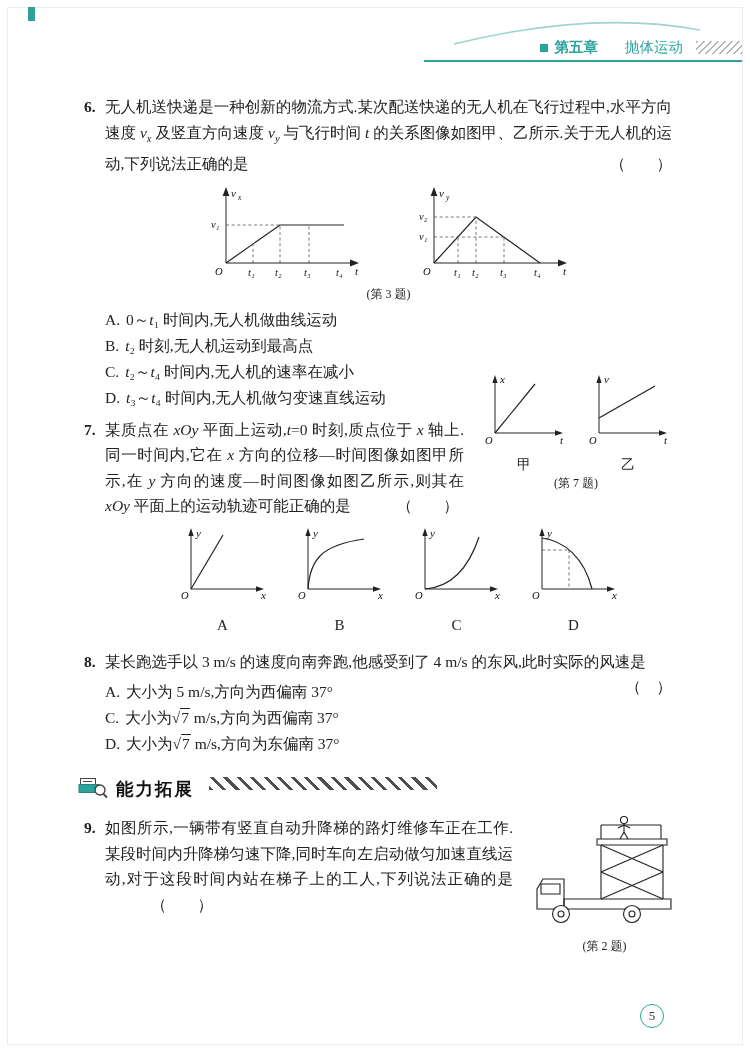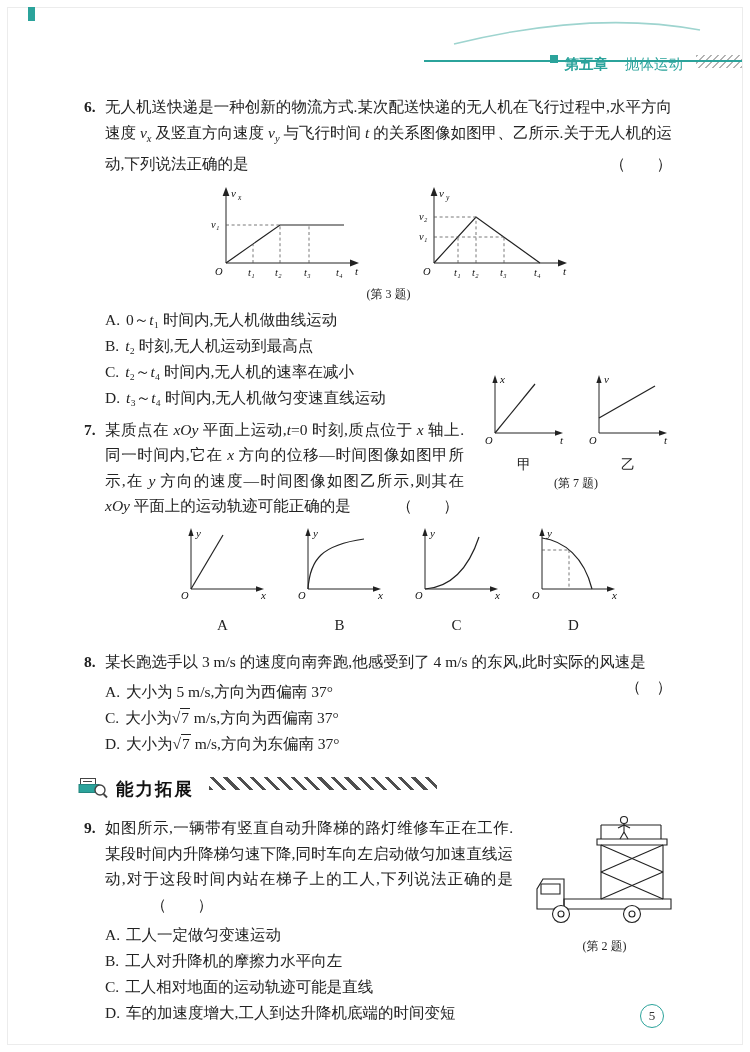--- a/index.html
+++ b/index.html
@@ -6,24 +6,24 @@
   body{
     width:750px;height:1052px;position:relative;background:#ffffff;
     font-family:"Liberation Serif","DejaVu Serif",serif;color:#222;overflow:hidden;
   }
   .frame{position:absolute;inset:7px;border:1px solid #ececec;pointer-events:none}
   .corner-mark{position:absolute;left:28px;top:7px;width:7px;height:14px;background:#2ba39b}
 
   
   .page-header{position:absolute;top:22px;right:8px;width:370px;height:48px}
   .swoosh{position:absolute;top:-4px;right:40px}
-  .header-row{position:absolute;top:33px;right:0;display:flex;}
+  .header-row{position:absolute;top:16px;right:0;display:flex;align-items:center}
   .header-square{width:8px;height:8px;background:#2ba39b;margin-right:7px}
   .chapter{font-family:"Liberation Sans","DejaVu Sans",sans-serif;font-weight:bold;color:#2ba39b;font-size:14.5px}
-  .section-name{font-family:Liberation Mono, monospace;color:#2ba39b;font-size:14.5px;margin-left:17px}
+  .section-name{font-family:Liberation Mono, monospace;color:#2ba39b;font-size:14.5px;margin-left:27px}
   .header-hatch{width:46px;height:13px;margin-left:13px;
     background:repeating-linear-gradient(135deg,#b3b3b3 0 1.6px,transparent 1.6px 5px)}
   .header-rule{position:absolute;top:38px;right:0;width:318px;height:1.5px;background:#2ba39b}
 
   
   .content{position:absolute;left:84px;top:94px;width:588px}
   .question{position:relative;padding-left:21px;font-size:15.5px;line-height:25.5px}
   .qnum{position:absolute;left:0;top:0;font-weight:bold}
   .stem{text-align:justify}
   .brk-float{float:right}
@@ -329,34 +329,20 @@
           <circle class="tk" cx="32" cy="103" r="3"></circle>
           <circle class="tk-fill" cx="103" cy="103" r="8.5"></circle>
           <circle class="tk" cx="103" cy="103" r="3"></circle>
         </svg>
         <div class="fig-caption">(第 2 题)</div>
       </div>
 
       <div class="stem">
         <span>如图所示,一辆带有竖直自动升降梯的路灯维修车正在工作.某段时间内升降梯匀速下降,同时车向左启动做匀加速直线运动,对于这段时间内站在梯子上的工人,下列说法正确的是</span><span class="brk-inline">（　　）</span>
       </div>
-      <div class="opts">
-        <div class="opt">
-          <span class="opt-label">A.</span><span>工人一定做匀变速运动</span>
-        </div>
-        <div class="opt">
-          <span class="opt-label">B.</span><span>工人对升降机的摩擦力水平向左</span>
-        </div>
-        <div class="opt">
-          <span class="opt-label">C.</span><span>工人相对地面的运动轨迹可能是直线</span>
-        </div>
-        <div class="opt">
-          <span class="opt-label">D.</span><span>车的加速度增大,工人到达升降机底端的时间变短</span>
-        </div>
-      </div>
     </div>
   </section>
 </main>
 
 <footer>
   <div class="page-badge">
     <span>5</span>
   </div>
 </footer>
 

